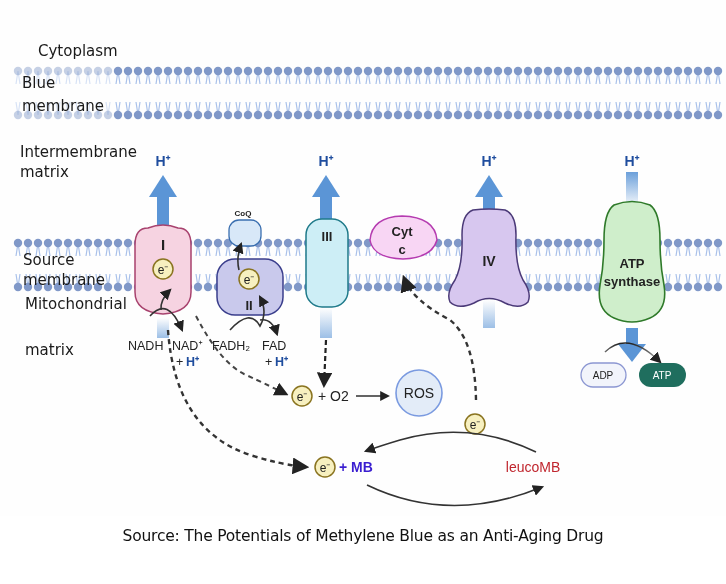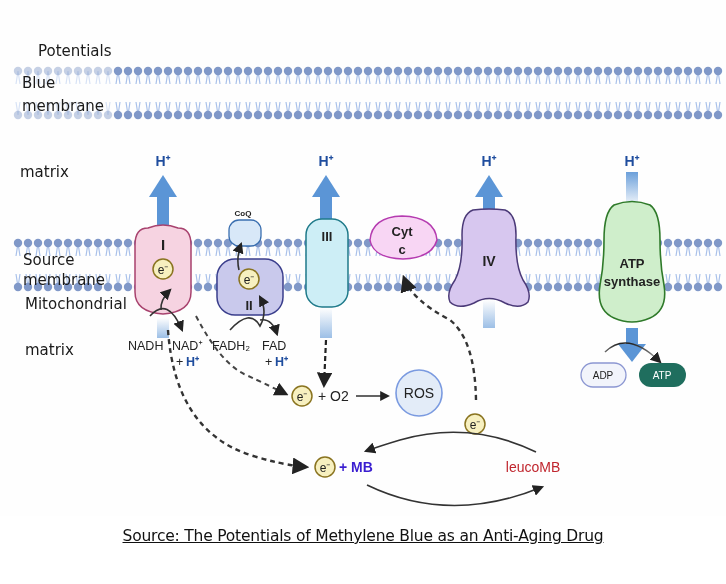--- a/index.html
+++ b/index.html
@@ -1,19 +1,19 @@
 <!DOCTYPE html>
 <html><head>
 <meta charset="utf-8">
 <style>
   html, body { margin:0; padding:0; background:#ffffff; }
   body { width:726px; height:584px; position:relative; overflow:hidden; font-family:"Liberation Sans", sans-serif; }
   #figure { position:absolute; left:0; top:0; width:726px; height:516px; background:#fefefe; }
   .lbl { position:absolute; color:#1a1a1a; font-family:"DejaVu Sans", sans-serif; font-size:15px; line-height:20px; }
-  .caption { position:absolute; left:0; width:726px; top:527px; text-align:center; font-family:"DejaVu Sans", sans-serif; font-size:15.5px; color:#111; letter-spacing:-0.2px;text-decoration:underline; }
+  .caption { position:absolute; left:0; width:726px; top:527px; text-align:center; font-family:"DejaVu Sans", sans-serif; font-size:15.5px; color:#111; letter-spacing:-0.2px; }
   svg text { font-family:"Liberation Sans", sans-serif; }
 </style>
 </head>
 <body>
 
 <div id="figure">
   <svg id="svg" width="726" height="516" viewBox="0 0 726 516">
     <defs>
       <marker id="ahDark" viewBox="0 0 10 10" refX="8" refY="5" markerWidth="7" markerHeight="7" orient="auto-start-reverse">
         <path d="M0,0 L10,5 L0,10 z" fill="#222"></path>
@@ -729,23 +729,24 @@
     <text x="172" y="350" font-size="12.5" fill="#222">NAD⁺</text>
     <text x="176" y="366" font-size="12.5" fill="#222">+</text>
     <text x="186" y="366" font-size="12.5" font-weight="bold" fill="#1f4d9e">H⁺</text>
     <text x="212" y="350" font-size="12.5" fill="#222">FADH₂</text>
     <text x="262" y="350" font-size="12.5" fill="#222">FAD</text>
     <text x="265" y="366" font-size="12.5" fill="#222">+</text>
     <text x="275" y="366" font-size="12.5" font-weight="bold" fill="#1f4d9e">H⁺</text>
   </svg>
 
   
-  <div class="lbl" style="left:38px;top:41px;">Potentials</div>
+  <div class="lbl" style="left:38px;top:41px;">Cytoplasm</div>
   <div class="lbl" style="left:22px;top:73px;">Blue</div>
   <div class="lbl" style="left:22px;top:96px;">membrane</div>
+  <div class="lbl" style="left:20px;top:142px;">Intermembrane</div>
   <div class="lbl" style="left:20px;top:162px;">matrix</div>
   <div class="lbl" style="left:23px;top:250px;">Source</div>
   <div class="lbl" style="left:23px;top:270px;">membrane</div>
   <div class="lbl" style="left:25px;top:294px;">Mitochondrial</div>
   <div class="lbl" style="left:25px;top:332px;margin-top:8px;">matrix</div>
 </div>
 
 <div class="caption">Source: The Potentials of Methylene Blue as an Anti-Aging Drug</div>
 
 </body></html>

